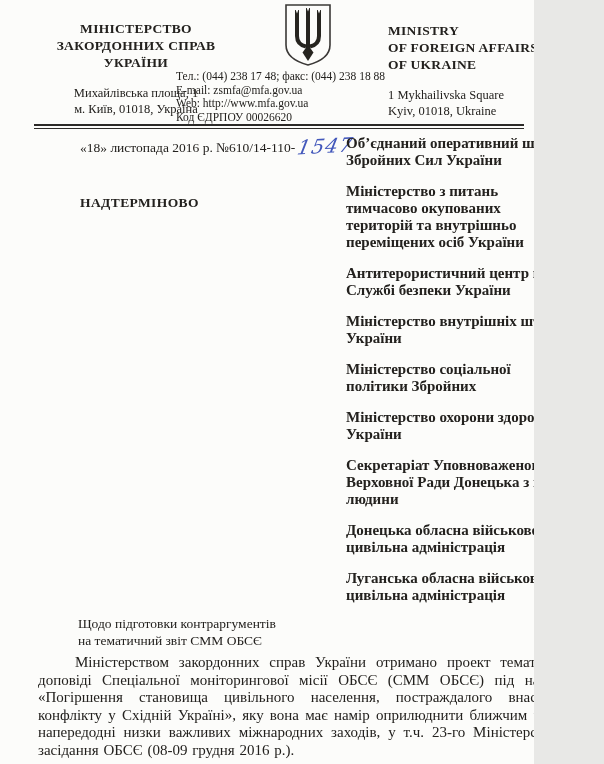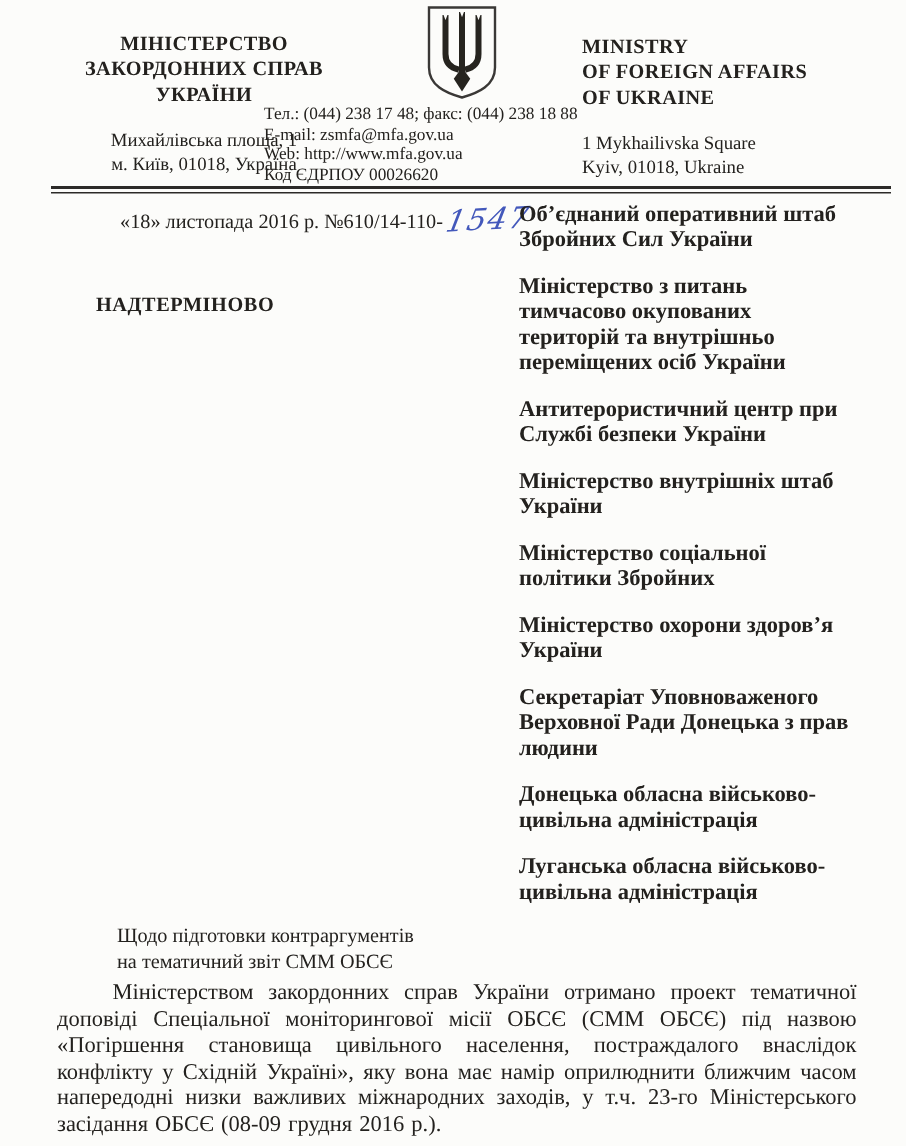--- a/index.html
+++ b/index.html
@@ -1,17 +1,17 @@
 <!DOCTYPE html>
 <html><head>
 <meta charset="utf-8">
 <style>
   html,body{margin:0;padding:0;background:#e8e8e6;}
   .page{
-    position:relative;width:604px;height:764px;overflow:hidden;
+    position:relative;width:534px;height:764px;overflow:hidden;
     background:#fcfcfa;color:#23211e;
     font-family:"Liberation Serif","DejaVu Serif",serif;
   }
   .pre{white-space:pre-line;}
   
   .letterhead{position:relative;height:124px;}
   .lh-left{position:absolute;left:30px;top:20px;width:212px;text-align:center;}
   .lh-right{position:absolute;left:388px;top:22px;width:192px;text-align:left;}
   .lh-title{font-weight:bold;font-size:13.5px;line-height:17px;letter-spacing:.3px;}
   .lh-addr{font-size:12.5px;line-height:16px;margin-top:14px;}
@@ -23,21 +23,21 @@
   .rule{height:2px;margin:0 10px 0 34px;border-top:2px solid #2c2a28;border-bottom:1.4px solid #2c2a28;}
   
   .content{position:relative;height:636px;}
   .ref-line{position:absolute;left:80px;top:9px;font-size:13.5px;white-space:nowrap;}
   .hand-number{
     display:inline-block;color:#4358bb;font-size:20px;line-height:14px;
     font-style:italic;font-family:"DejaVu Serif",serif;
     transform:skewX(-14deg) rotate(-3deg);letter-spacing:1px;
     position:relative;top:1px;margin-left:3px;
   }
-  .urgency{position:absolute;left:64px;top:66px;font-weight:bold;font-size:13.5px;letter-spacing:.4px;}
+  .urgency{position:absolute;left:80px;top:66px;font-weight:bold;font-size:13.5px;letter-spacing:.4px;}
   .recipients{position:absolute;left:346px;top:6px;width:236px;}
   .recipient{font-weight:bold;font-size:15px;line-height:17px;margin-bottom:14px;}
   .subject{position:absolute;left:78px;top:487px;font-size:13.5px;line-height:16.5px;}
   .body-par{
     position:absolute;left:38px;top:525px;width:533px;
     font-size:15px;line-height:17.6px;text-align:justify;text-indent:37px;
     word-spacing:1px;
   }
 </style>
 </head>

